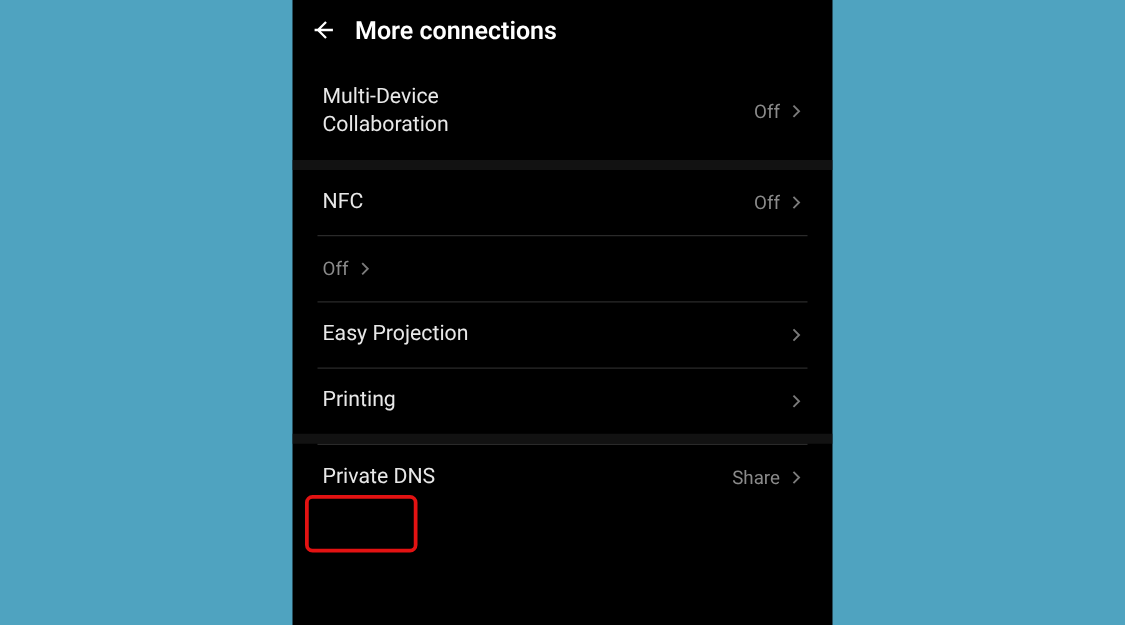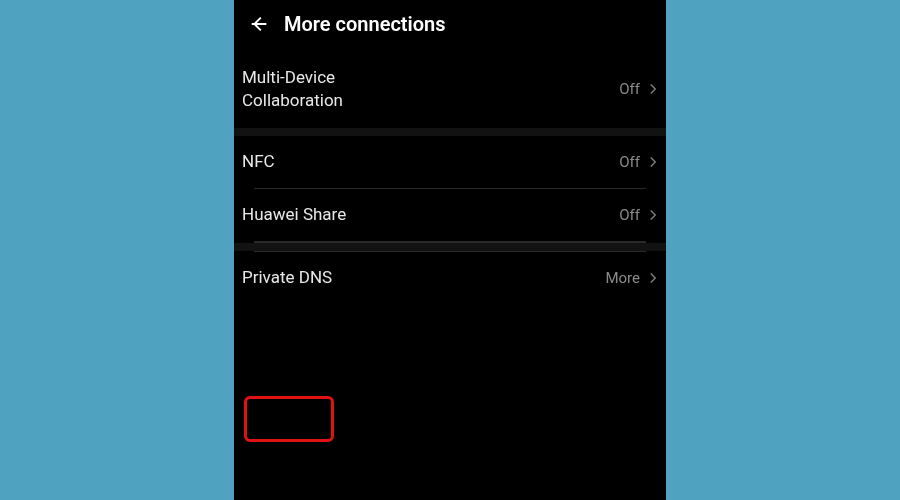--- a/index.html
+++ b/index.html
@@ -42,21 +42,21 @@
     font-weight: 600;
   }
   .group-divider {
     height: 8px;
     background: #121212;
   }
   .row {
     display: flex;
     align-items: center;
     justify-content: space-between;
-    padding: 14px 8px;
+    padding: 14px 24px;
     min-height: 52px;
     position: relative;
   }
   .row.tall { min-height: 72px; padding-top: 16px; padding-bottom: 16px; }
   .row-label {
     color: #e8e8e8;
     font-size: 17px;
     font-weight: 400;
     line-height: 1.35;
   }
@@ -125,43 +125,64 @@
       <span class="chevron">
           <svg viewBox="0 0 10 16" width="8" height="12">
             <path d="M2 2l6 6-6 6"></path>
           </svg>
         </span>
     </div>
   </div>
   <div class="hairline"></div>
 
   <div class="row">
-    <div class="row-label">Huawei Share</div>
     <div class="row-right">
       <span class="row-value">Off</span>
       <span class="chevron">
           <svg viewBox="0 0 10 16" width="8" height="12">
             <path d="M2 2l6 6-6 6"></path>
           </svg>
         </span>
     </div>
   </div>
   <div class="hairline"></div>
 
+  <div class="row">
+    <div class="row-label">Easy Projection</div>
+    <div class="row-right">
+      <span class="row-value"></span>
+      <span class="chevron">
+          <svg viewBox="0 0 10 16" width="8" height="12">
+            <path d="M2 2l6 6-6 6"></path>
+          </svg>
+        </span>
+    </div>
+  </div>
   <div class="hairline"></div>
 
+  <div class="row">
+    <div class="row-label">Printing</div>
+    <div class="row-right">
+      <span class="row-value"></span>
+      <span class="chevron">
+          <svg viewBox="0 0 10 16" width="8" height="12">
+            <path d="M2 2l6 6-6 6"></path>
+          </svg>
+        </span>
+    </div>
+  </div>
 
   <div class="group-divider"></div>
 
   <div class="hairline"></div>
 
   <div class="row">
     <div class="row-label">Private DNS</div>
     <div class="row-right">
-      <span class="row-value">More</span>
+      <span class="row-value">Share</span>
       <span class="chevron">
           <svg viewBox="0 0 10 16" width="8" height="12">
             <path d="M2 2l6 6-6 6"></path>
           </svg>
         </span>
     </div>
   </div>
 
   <div class="highlight-box" style="left:10px; top:396px; width:90px; height:46px;"></div>
 

